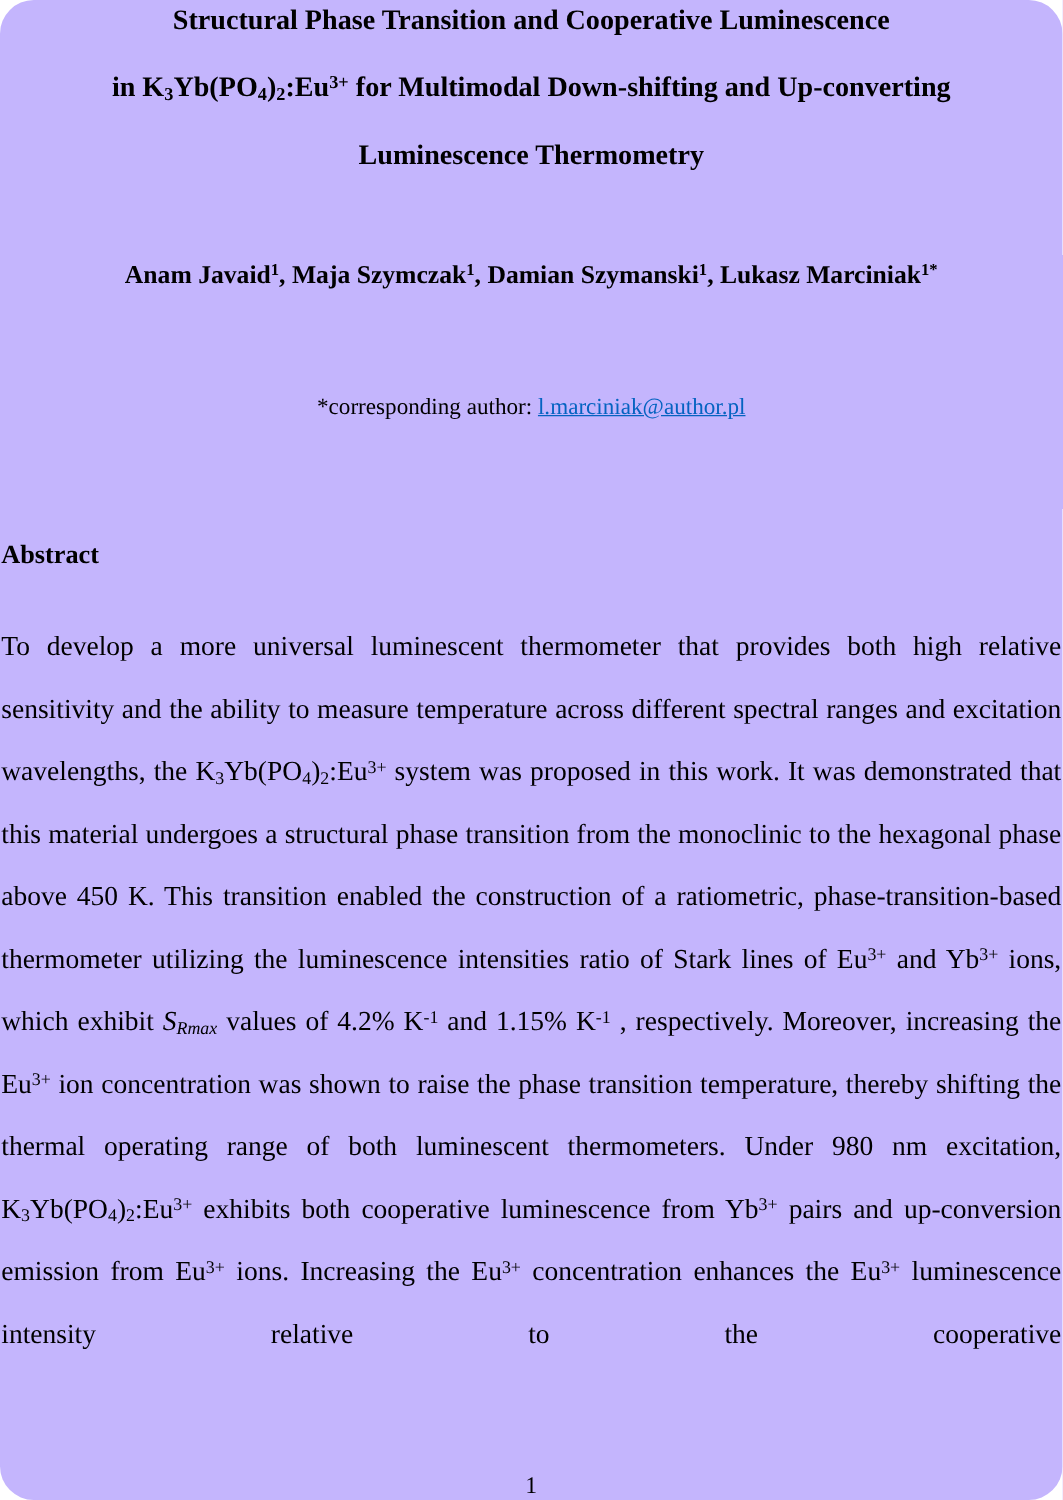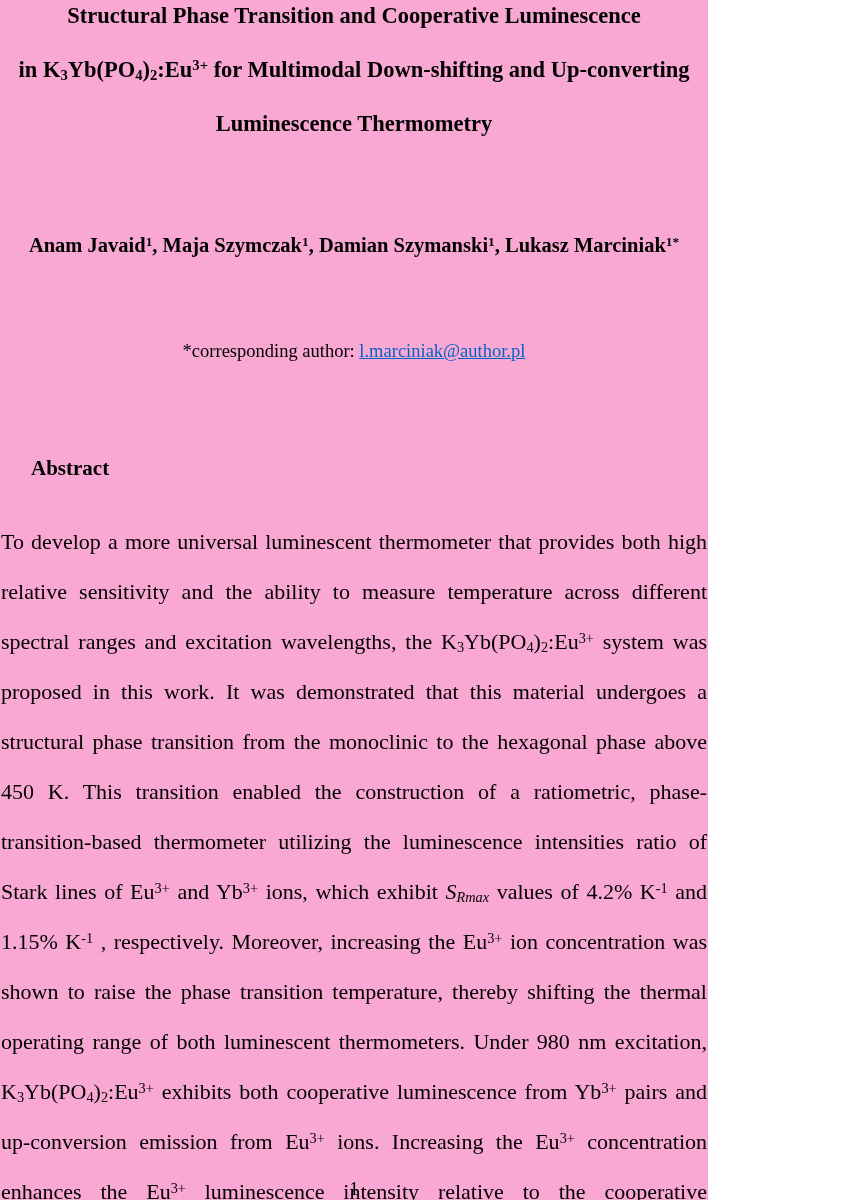--- a/index.html
+++ b/index.html
@@ -4,50 +4,50 @@
 <style>
   * { margin: 0; padding: 0; box-sizing: border-box; }
   html, body { background: #ffffff; }
   body {
     width: 850px; height: 1200px;
     font-family: "Liberation Serif", "DejaVu Serif", serif;
     color: #000000;
   }
   .page {
     position: relative;
-    width: 708px; height: 1200px;
+    width: 850px; height: 1200px;
     padding: 2px 1px 0 1px;
     overflow: hidden;
-    background: #f9a8d4;
+    background: #c4b5fd;
+    border-radius: 27px;
   }
   .title-block { text-align: center; }
   .title-line {
     font-size: 22.5px; font-weight: 700; line-height: 27px;
   }
   .title-line + .title-line { margin-top: 27px; }
   .authors {
-    margin-top: 96px;
+    margin-top: 71px;
     text-align: center;
     font-size: 20.5px; font-weight: 700; line-height: 25px;
   }
   .affiliation {
     margin-top: 70px;
     text-align: center;
     font-size: 18.5px; line-height: 47px;
   }
   .email-link {
     color: var(--link-color, #0563C1);
     text-decoration: underline;
     cursor: pointer;
   }
   .abstract-heading {
     margin-top: 80px;
     font-size: 21px; font-weight: 700; line-height: 26px;
     text-align: left;
-    padding-left: 30px;
   }
   .abstract-text {
     margin-top: 36px;
     font-size: 22px; line-height: 50px;
     text-align: justify;
     text-align-last: justify;
     font-family: Liberation Serif, serif;
   }
   sup, sub { font-size: 0.65em; line-height: 0; }
   sup { vertical-align: baseline; position: relative; top: -0.45em; }

